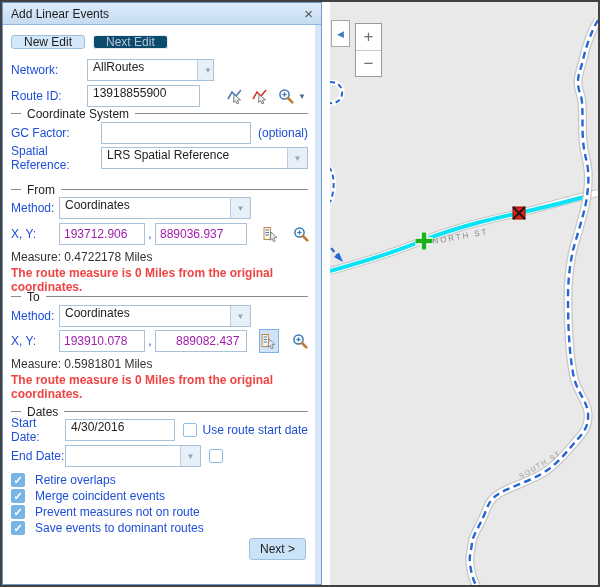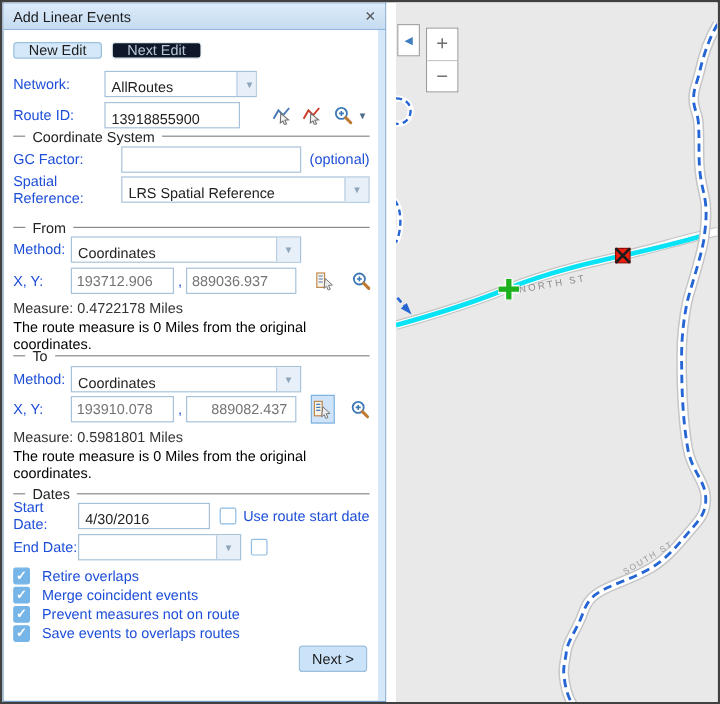--- a/index.html
+++ b/index.html
@@ -14,37 +14,37 @@
   .close-x { position:absolute; right:8px; top:2px; font-size:15px; color:#555; cursor:pointer; line-height:18px; }
   .panel-gutter { position:absolute; right:0; top:22px; bottom:0; width:6px; background:#d5e7f8; }
   .panel-body { position:relative; padding:0 13px 0 8px; }
 
   .row { display:flex; align-items:center; height:22px; }
   .lbl { color:#1d4ed8; flex:none; }
 
   .btnrow { margin-top:10px; display:flex; gap:8px; }
   .btn { height:14px; padding:0 12px; border-radius:3px; font-size:12px; display:flex; align-items:center; cursor:pointer; }
   .btn.primary { background:#d4e8f9; border:1px solid #9dbfde; color:#1c1c1c; }
-  .btn.disabled { background:#0f172a; border:1px solid #e5edf4; color:#b9c6d4; cursor:default; }
-
-  .input { height:22px; border:1px solid #a8c2d9; background:#fff; padding:0 4px; font-family:"Liberation Sans",sans-serif; font-size:12px; color:#737373; }
-  .select { height:22px; border:1px solid #a8c2d9; background:#fff; display:flex; align-items:flex-end; overflow:hidden;gap:48px; }
+  .btn.disabled { background:#0c4a6e; border:1px solid #e5edf4; color:#b9c6d4; cursor:default; }
+
+  .input { height:22px; border:1px solid #a8c2d9; background:#fff; padding:0 4px; font-family:"Liberation Sans",sans-serif; font-size:12px; color:#a21caf; }
+  .select { height:22px; border:1px solid #a8c2d9; background:#fff; display:flex; align-items:flex-start; overflow:hidden;gap:48px; }
   .select-val { flex:1; padding:0 5px; white-space:nowrap; }
   .select-arrow { flex:none; width:20px; height:100%; background:#e7f0f8; border-left:1px solid #b9cee2; display:flex; align-items:center; justify-content:center; color:#8fa5ba; font-size:8px; }
   .combo-caret { flex:none; width:18px; text-align:center; color:#444; font-size:8px; }
 
   .legend { display:flex; align-items:center; height:13px; }
   .legend .dash { width:10px; height:1px; background:#8a8a8a; margin-right:6px; }
   .legend .line { flex:1; height:1px; background:#8a8a8a; margin-left:6px; }
   .legend .cap { color:#222; }
 
   .icon-btn { width:20px; height:20px; display:flex; align-items:center; justify-content:center; cursor:pointer; }
   .icon-btn.active { width:24px; height:24px; background:#cfe4f8; border:1px solid #7fb2e0; }
   .measure { height:14px; line-height:14px; color:#333; }
-  .warn { height:14px; line-height:14px; color:#000000; }
+  .warn { height:14px; line-height:14px; color:#ef4444;font-weight:bold; }
 
   .cb { width:14px; height:14px; border-radius:2px; flex:none; cursor:pointer; }
   .cb.unchecked { background:#fff; border:1px solid #8fbde4; }
   .cb.checked { background:#76b5e7; border:1px solid #76b5e7; color:#fff; font-size:11px; font-weight:bold; line-height:13px; text-align:center; }
   .optrow { height:16px; display:flex; align-items:center; padding-left:0; }
   .optrow .cb { margin-right:10px; }
 
   .nextrow { display:flex; justify-content:flex-end; margin-top:2px; padding-right:2px; }
   .next-btn { height:22px; padding:0 10px; background:#cbe3f8; border:1px solid #9dbfde; border-radius:3px; color:#1c1c1c; display:flex; align-items:center; cursor:pointer; }
 
@@ -249,21 +249,21 @@
         <div class="optrow">
           <span class="cb checked">✓</span>
           <span class="lbl">Merge coincident events</span>
         </div>
         <div class="optrow">
           <span class="cb checked">✓</span>
           <span class="lbl">Prevent measures not on route</span>
         </div>
         <div class="optrow">
           <span class="cb checked">✓</span>
-          <span class="lbl">Save events to overlaps routes</span>
+          <span class="lbl">Save events to dominant routes</span>
         </div>
       </div>
 
       <div class="nextrow">
         <div class="next-btn">Next &gt;</div>
       </div>
     </div>
   </div>
 
   <div class="mapwrap">

